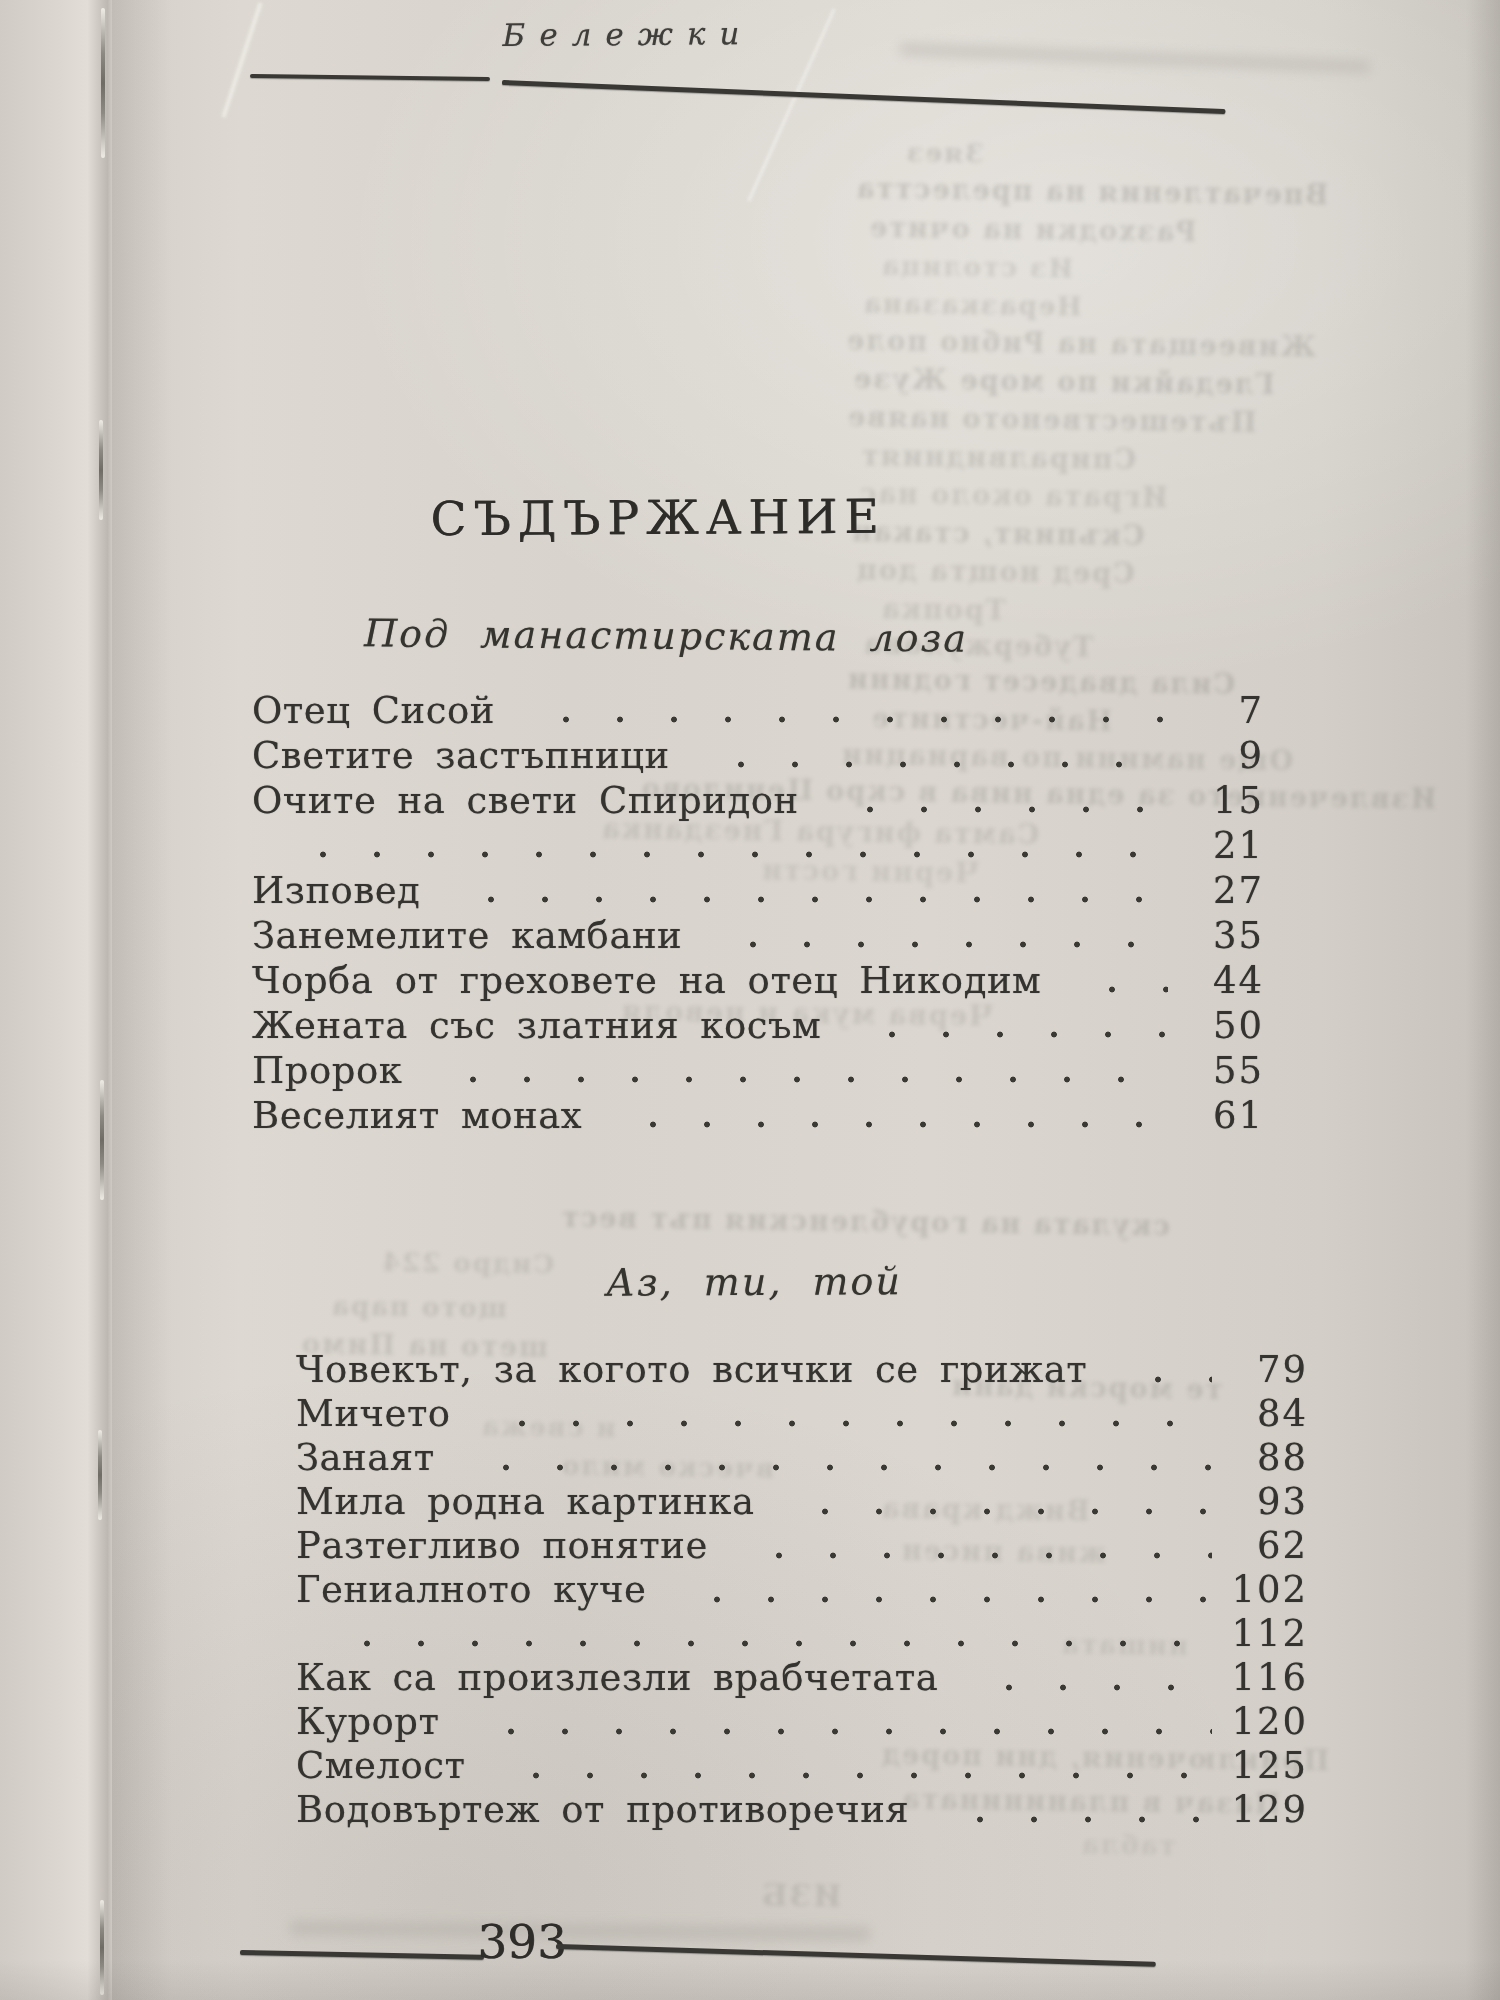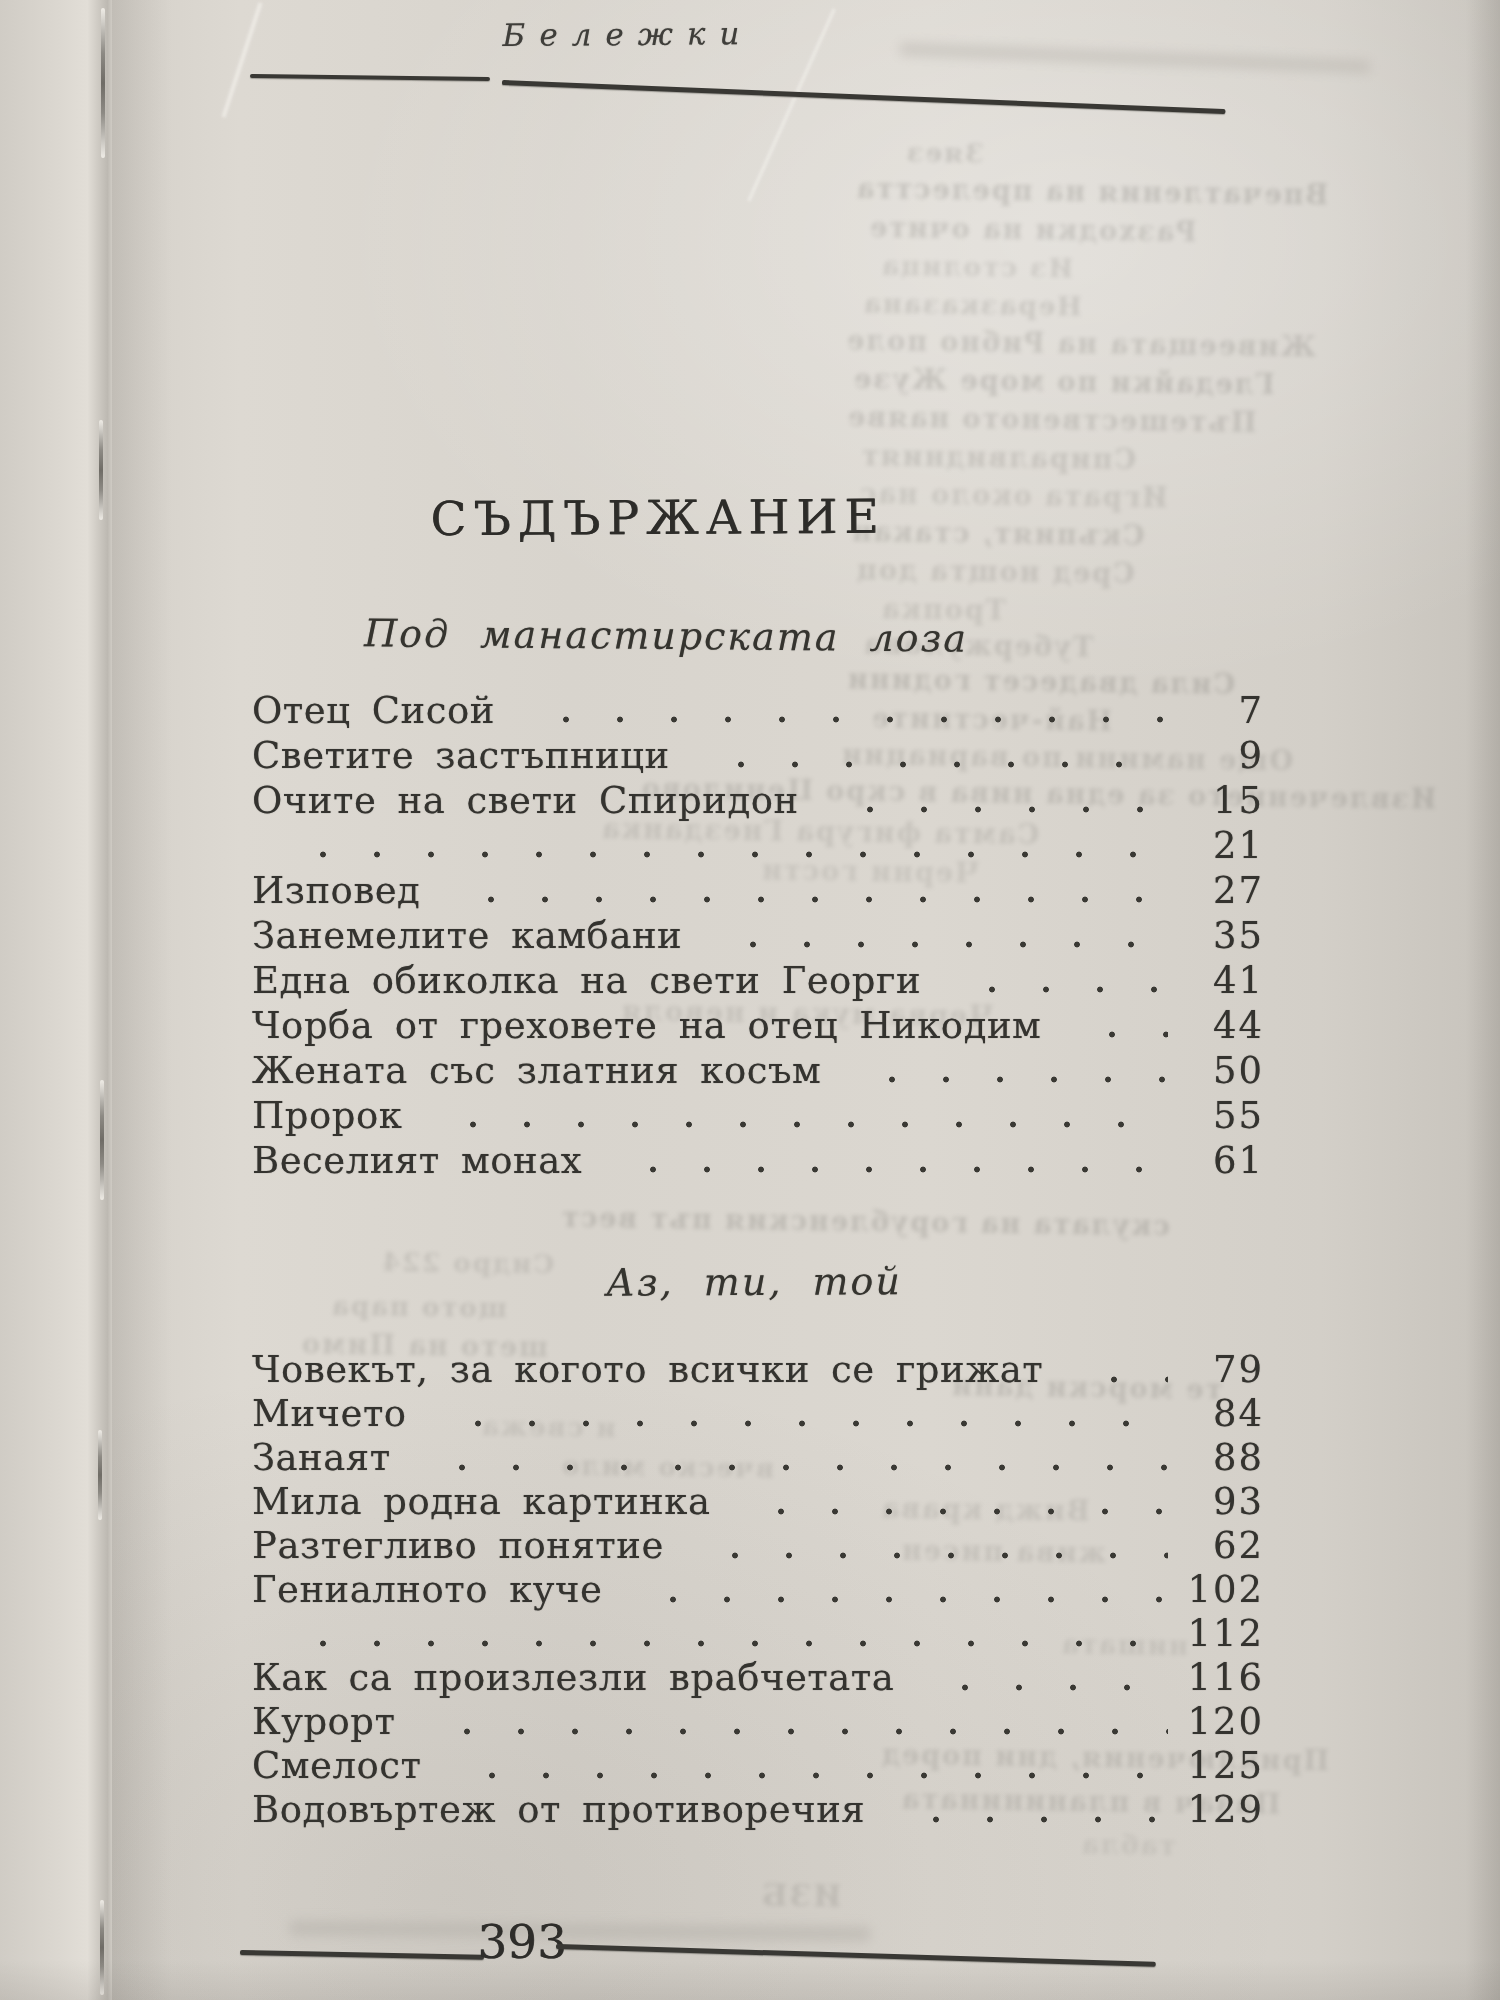--- a/index.html
+++ b/index.html
@@ -42,21 +42,21 @@
     font-size:47px;letter-spacing:7px;color:#2d2c29;transform:translateX(-92px) rotate(-0.3deg);
     text-shadow:0.6px 0 0 rgba(45,44,41,.8);}
   .section-heading{position:absolute;left:0;width:100%;text-align:center;font-style:italic;
     font-size:38px;color:#35342f;word-spacing:16px;letter-spacing:2px;
     text-shadow:0 0 1px rgba(53,52,47,.5);}
   .heading-1{top:614px;transform:translateX(-84px) rotate(0.5deg);}
   .heading-2{top:1260px;transform:translateX(4px) rotate(-0.3deg);}
 
   .toc-list{position:absolute;left:252px;width:1012px;color:#34332f;}
   .list-1{top:688px;}
-  .list-2{top:1348px;}
+  .list-2{top:1348px;margin-left:44px;}
   .row{display:flex;align-items:flex-start;height:45px;line-height:45px;font-size:37px;
     text-shadow:0 0 1px rgba(52,51,47,.55);}
   .list-2 .row{height:44px;line-height:44px;}
   .row .t{white-space:nowrap;word-spacing:9px;letter-spacing:0.5px;}
   .row .dots{flex:1;align-self:stretch;margin-left:34px;margin-right:12px;
     background-image:radial-gradient(circle, #3a3934 2.5px, rgba(0,0,0,0) 3.3px);
     background-size:54px 45px;background-repeat:repeat-x;background-position:10px 9px;}
   .row .p{min-width:84px;text-align:right;letter-spacing:2px;}
 
   
@@ -161,25 +161,20 @@
     <span class="dots" data-name="dot-leader"></span>
     <span class="p" data-name="toc-entry-page">27</span>
   </div>
 
   <div class="row" data-name="toc-row">
     <span class="t" data-name="toc-entry-title">Занемелите камбани</span>
     <span class="dots" data-name="dot-leader"></span>
     <span class="p" data-name="toc-entry-page">35</span>
   </div>
 
-  <div class="row" data-name="toc-row">
-    <span class="t" data-name="toc-entry-title">Една обиколка на свети Георги</span>
-    <span class="dots" data-name="dot-leader"></span>
-    <span class="p" data-name="toc-entry-page">41</span>
-  </div>
 
   <div class="row" data-name="toc-row">
     <span class="t" data-name="toc-entry-title">Чорба от греховете на отец Никодим</span>
     <span class="dots" data-name="dot-leader"></span>
     <span class="p" data-name="toc-entry-page">44</span>
   </div>
 
   <div class="row" data-name="toc-row">
     <span class="t" data-name="toc-entry-title">Жената със златния косъм</span>
     <span class="dots" data-name="dot-leader"></span>

